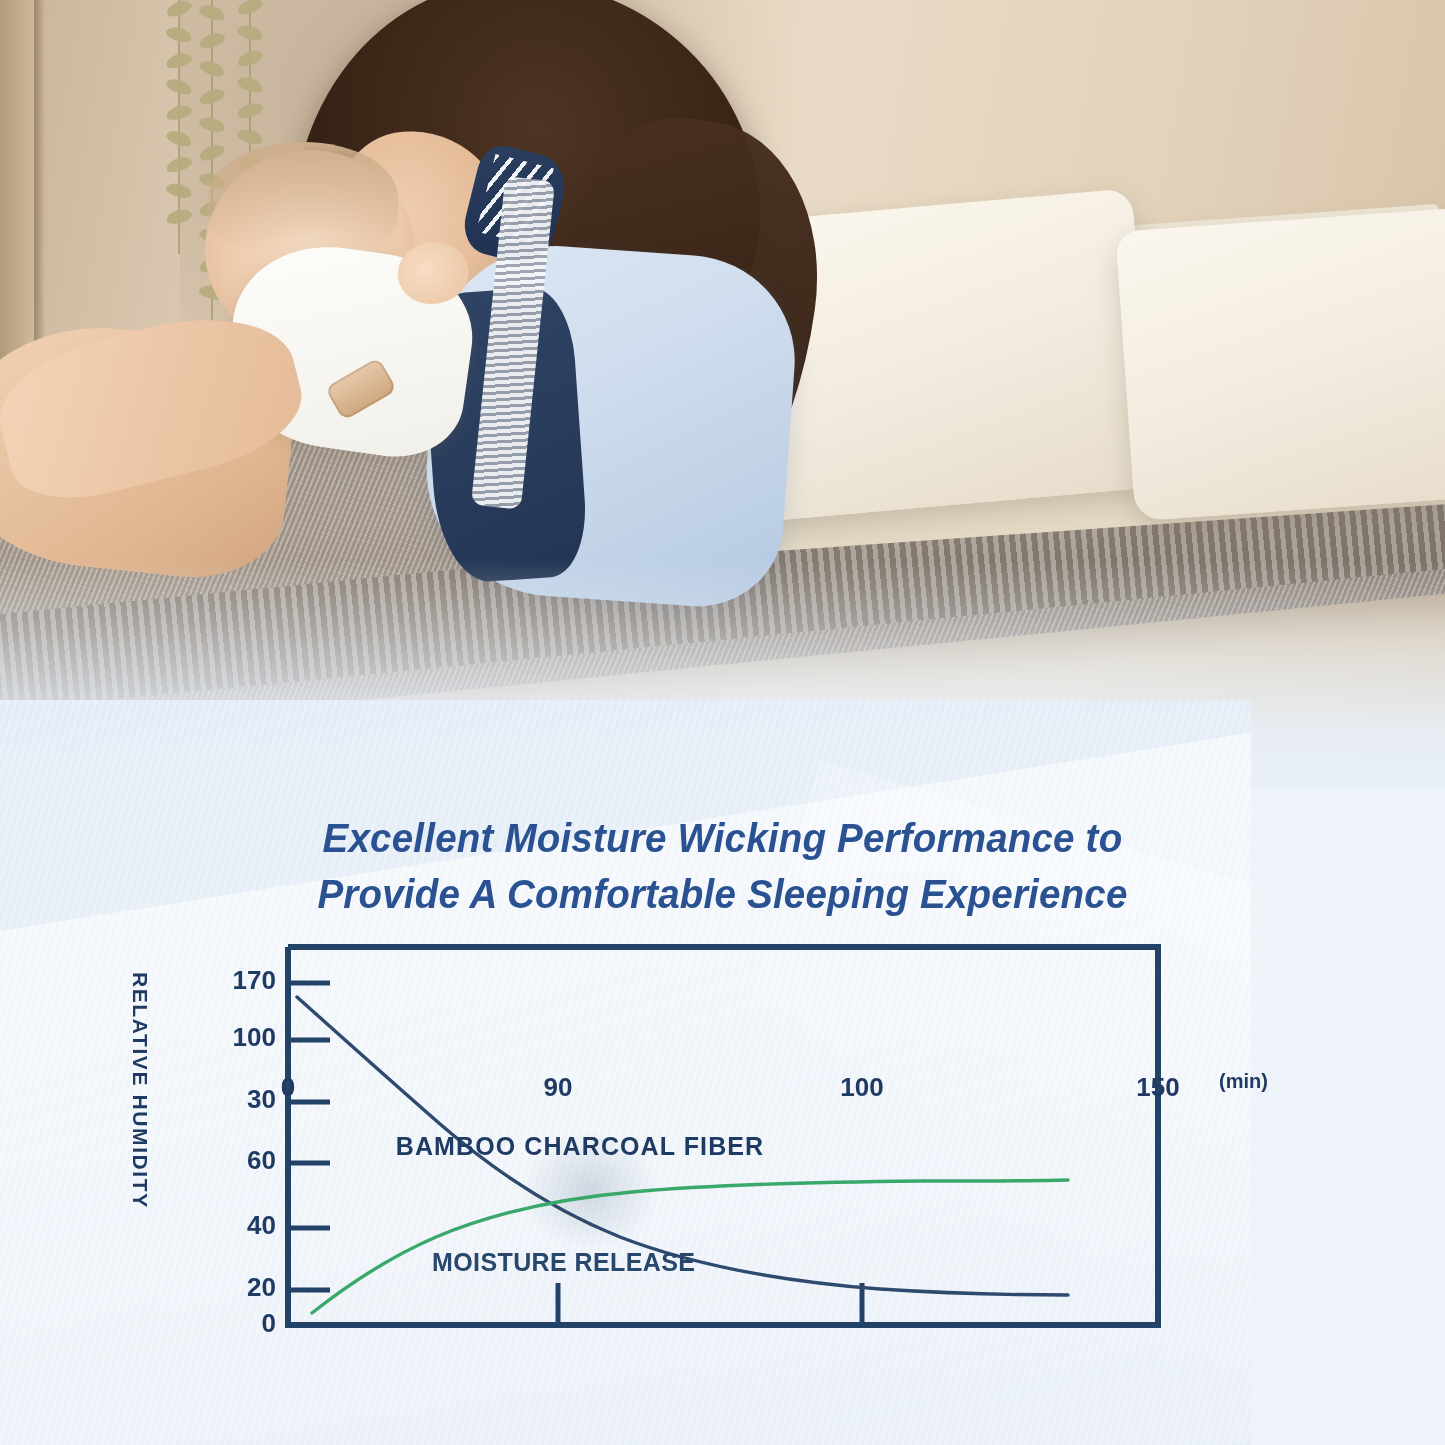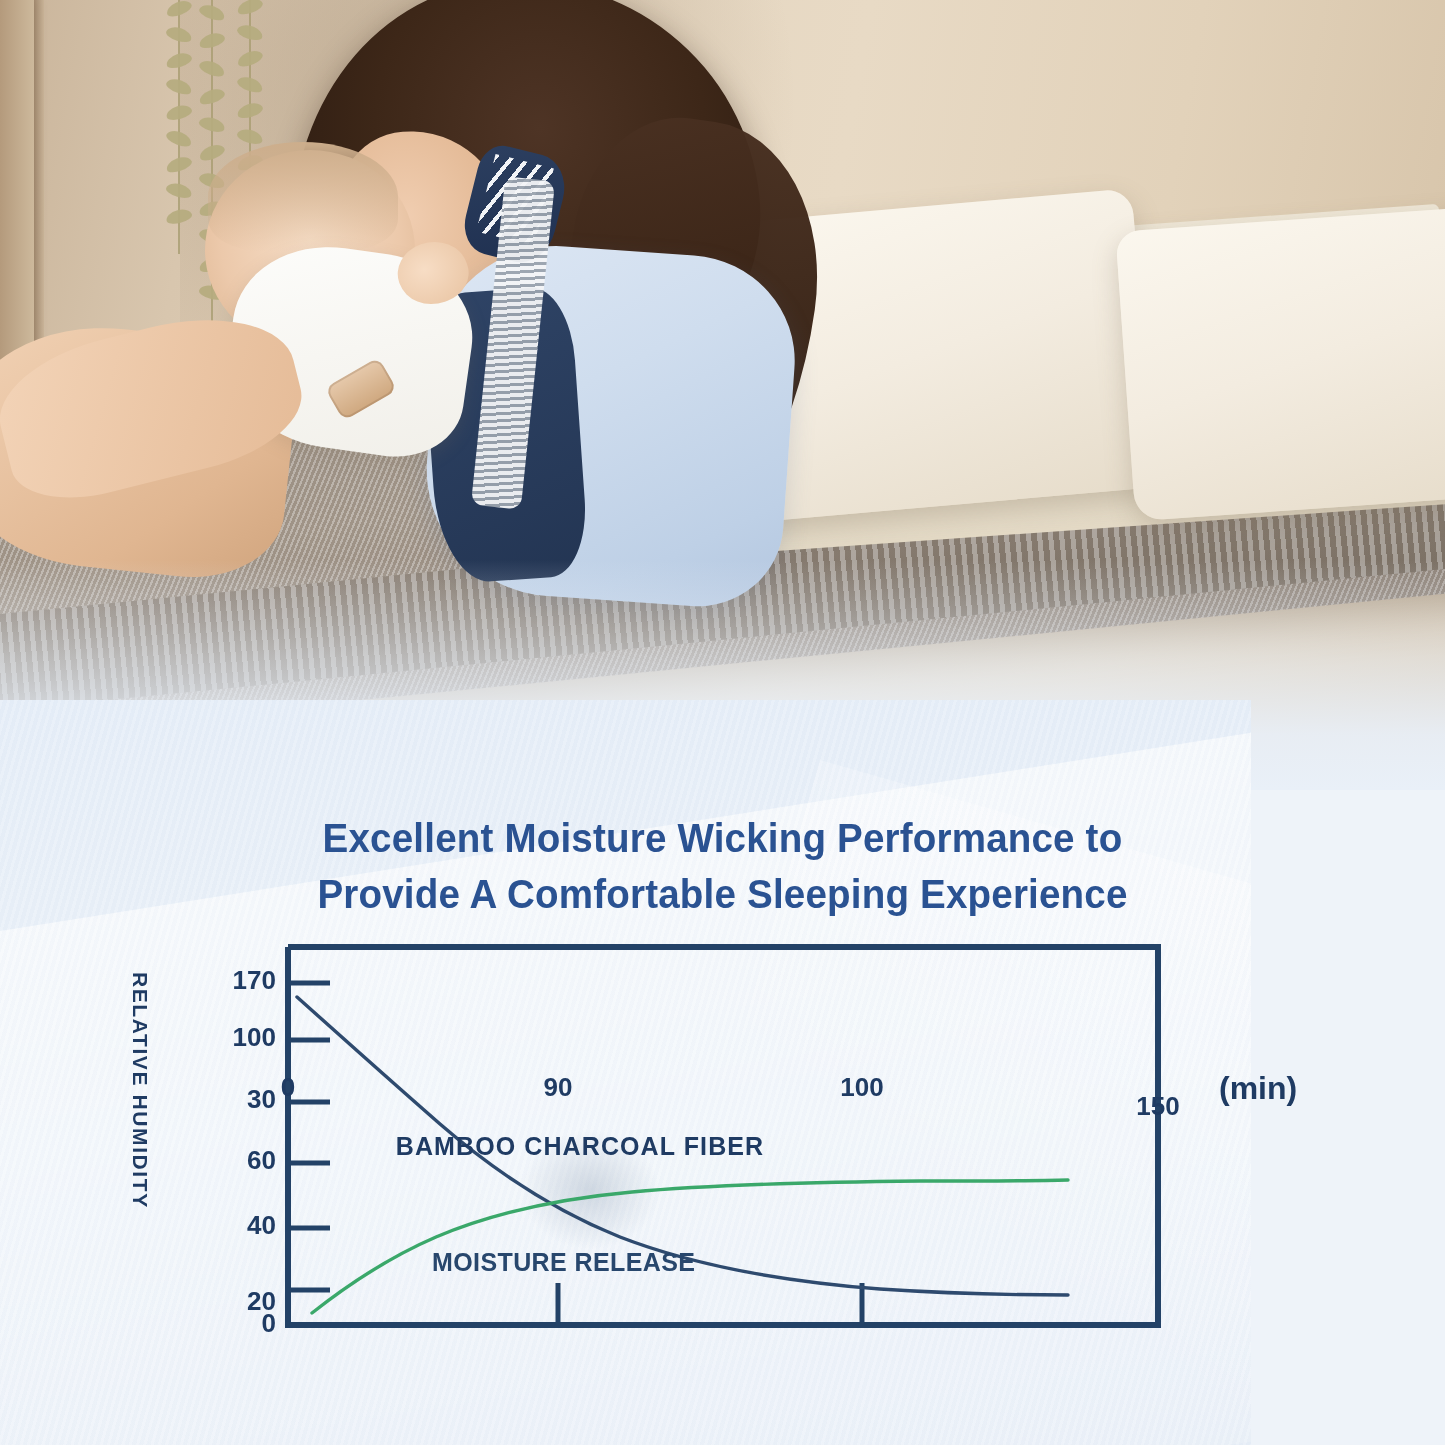--- a/index.html
+++ b/index.html
@@ -204,20 +204,21 @@
     background:linear-gradient(180deg,rgba(236,242,249,0) 0%,rgba(234,241,249,.55) 42%,rgba(233,240,249,.92) 76%,#e9f0f8 100%);
     pointer-events:none;
   }
 
   
   .panel{
     position:absolute;left:0;top:700px;width:1251px;height:745px;
     background:
       linear-gradient(178deg,#e6eef8 0%,#e9f0f8 26%,#eaf1f9 60%,#e7eef7 100%);
     overflow:hidden;
+    font-style:italic;
   }
   .panel-diag{
     position:absolute;left:-120px;top:250px;width:1800px;height:700px;
     background:linear-gradient(180deg,rgba(255,255,255,.62),rgba(255,255,255,.18));
     transform:rotate(-9deg);
     transform-origin:left top;
   }
   .panel-diag2{
     position:absolute;left:820px;top:60px;width:1000px;height:620px;
     background:linear-gradient(200deg,rgba(255,255,255,.55),rgba(255,255,255,0) 70%);
@@ -274,21 +275,21 @@
   }
   .ytick-wrap{position:absolute;left:200px;top:0;width:76px;height:745px;}
   .xtick-label{
     position:absolute;top:372px;
     color:#1f3b63;font-weight:700;font-size:26px;
     font-family:"Liberation Sans Narrow","Liberation Sans",sans-serif;
     transform:translateX(-50%);
   }
   .unit{
     position:absolute;left:1219px;top:370px;
-    color:#1f3b63;font-weight:700;font-size:32px;
+    color:#1f3b63;font-weight:700;font-size:20px;
     font-family:"Liberation Sans Narrow","Liberation Sans",sans-serif;
   }
   .axis-label-x{
     position:absolute;left:0;top:432px;width:1160px;text-align:center;
     color:#1f3b63;font-weight:700;font-size:25px;letter-spacing:1.1px;
     font-family:"Liberation Sans Narrow","Liberation Sans",sans-serif;
   }
   .series-label{
     position:absolute;
     color:#28476d;font-weight:700;font-size:25px;letter-spacing:.4px;
@@ -416,28 +417,28 @@
     </svg>
 
     <div class="axis-label-y">RELATIVE HUMIDITY</div>
 
     <div class="ytick-wrap">
       <div class="ytick-label" style="top:265px;">170</div>
       <div class="ytick-label" style="top:322px;">100</div>
       <div class="ytick-label" style="top:384px;">30</div>
       <div class="ytick-label" style="top:445px;">60</div>
       <div class="ytick-label" style="top:510px;">40</div>
-      <div class="ytick-label" style="top:572px;margin-top:14px;">20</div>
+      <div class="ytick-label" style="top:572px;">20</div>
       <div class="ytick-label" style="top:608px;">0</div>
     </div>
 
     <div class="xtick-label" style="left:288px;">0</div>
     <div class="xtick-label" style="left:558px;">90</div>
     <div class="xtick-label" style="left:862px;">100</div>
-    <div class="xtick-label" style="left:1158px;margin-top:19px;">150</div>
+    <div class="xtick-label" style="left:1158px;">150</div>
     <div class="unit">(min)</div>
 
     <div class="axis-label-x">BAMBOO CHARCOAL FIBER</div>
   </div>
 
   <div class="series-label lbl-rel">MOISTURE RELEASE</div>
 
 </div>
 
 </body></html>

